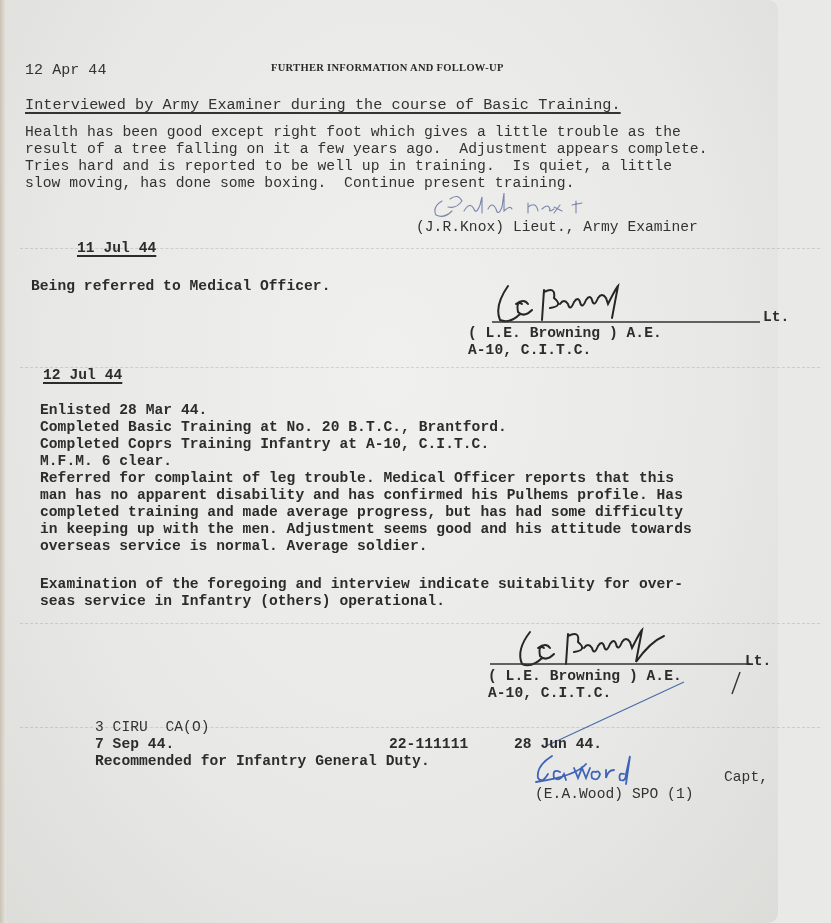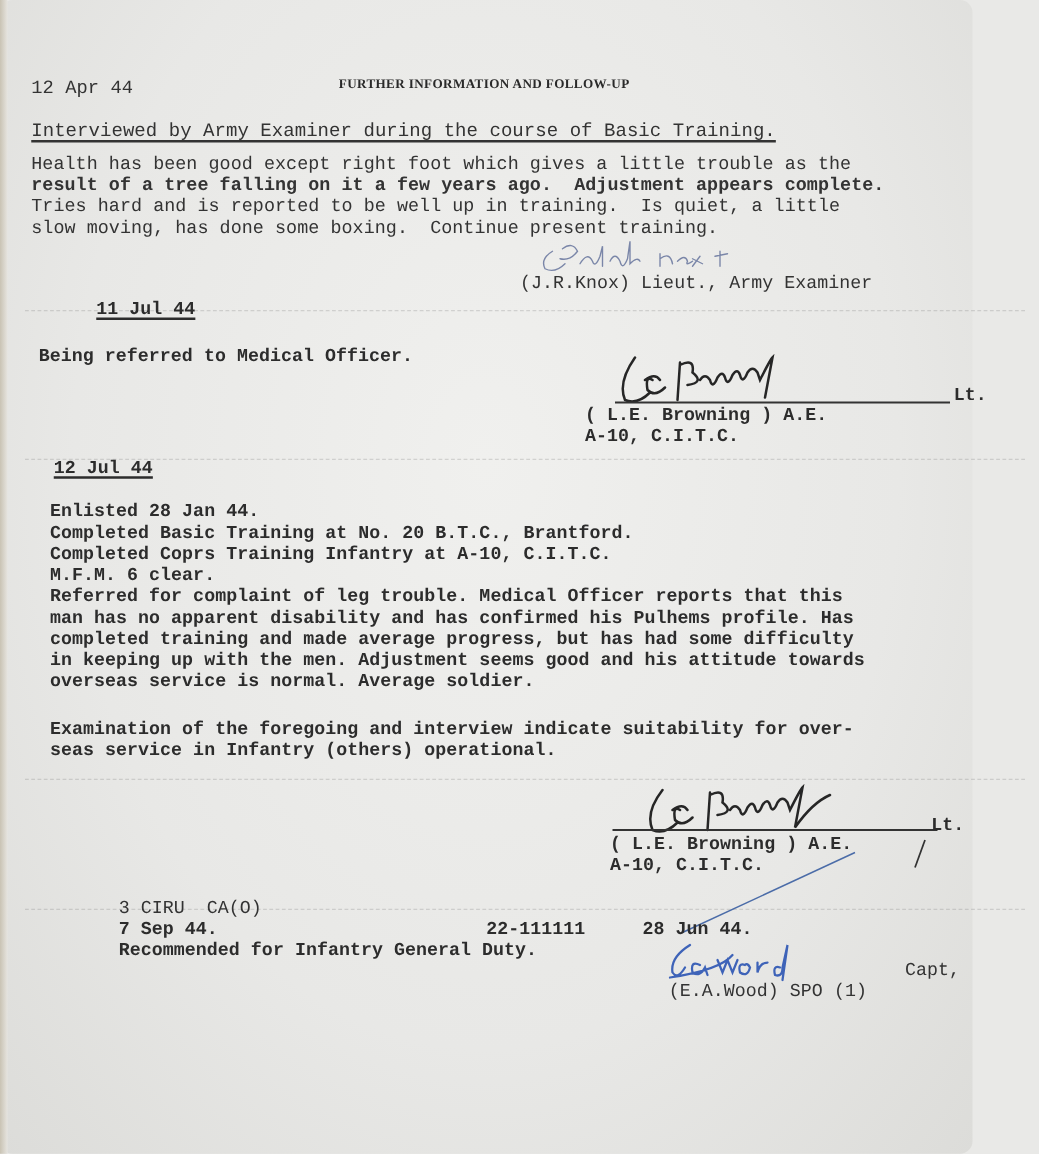--- a/index.html
+++ b/index.html
@@ -34,21 +34,21 @@
   <div class="dashrule" style="left:20px; top:248px; width:800px;"></div>
   <div class="dashrule" style="left:20px; top:367px; width:800px;"></div>
   <div class="dashrule" style="left:20px; top:623px; width:800px;"></div>
   <div class="dashrule" style="left:20px; top:727px; width:800px;"></div>
 
   <div class="abs typed light" style="left:25px; top:62px; font-size:15px;">12 Apr 44</div>
   <div class="abs hdr" style="left:271px; top:62px; text-transform: uppercase; font-variant: small-caps;">Further Information and Follow-up</div>
 
   <div class="abs typed light u" style="left:25px; top:97px; font-size:15.2px;">Interviewed by Army Examiner during the course of Basic Training.</div>
   <div class="abs typed light" style="left:25px; top:124px; font-size:14.7px;">Health has been good except right foot which gives a little trouble as the</div>
-  <div class="abs typed light" style="left:25px; top:141px; font-size:14.7px;font-weight:bold;">result of a tree falling on it a few years ago.  Adjustment appears complete.</div>
+  <div class="abs typed light" style="left:25px; top:141px; font-size:14.7px;">result of a tree falling on it a few years ago.  Adjustment appears complete.</div>
   <div class="abs typed light" style="left:25px; top:158px; font-size:14.7px;">Tries hard and is reported to be well up in training.  Is quiet, a little</div>
   <div class="abs typed light" style="left:25px; top:175px; font-size:14.7px;">slow moving, has done some boxing.  Continue present training.</div>
 
   <div class="sig" style="left:430px; top:193px;">
     <svg width="160" height="28" viewBox="0 0 160 28">
       <path d="M12 8 q-10 6 -6 14 q8 4 16 -4 M20 6 q8 -6 12 2 q-6 8 -14 6 M34 18 q6 -10 10 -2 q2 6 6 -4 l2 -8 l0 16 M58 16 q4 -8 8 0 q2 8 6 -2 l2 -14 l0 18 q6 -6 8 -2 M98 10 l0 10 M98 14 q8 -6 10 4 M112 16 q6 -6 8 0 q-2 4 4 0 M124 14 l8 4 M130 12 l-6 8 M146 8 l0 12 M142 12 l10 -2" fill="none" stroke="#7a86a8" stroke-width="1.1" stroke-linecap="round"></path>
     </svg>
   </div>
   <div class="abs typed light" style="left:416px; top:219px;">(J.R.Knox) Lieut., Army Examiner</div>
 
@@ -59,21 +59,21 @@
     <svg width="230" height="46" viewBox="0 0 230 46">
       <path d="M18 4 q-14 20 -8 34 q10 4 20 -6 M32 22 q-6 -4 -4 8 q6 6 14 -2 M26 22 q8 -6 12 0 M54 8 l-2 30 M54 10 q12 -6 10 6 q10 8 -4 10 M70 22 q4 -6 8 0 q2 8 6 -2 q4 -6 6 0 q2 8 6 -2 q4 -6 6 0 q2 8 6 -2 q4 -6 8 0 l2 6 q8 -16 10 -18 l-6 32" fill="none" stroke="#262626" stroke-width="2" stroke-linecap="round"></path>
       <path d="M2 40 L270 40" stroke="#333" stroke-width="1.6" fill="none"></path>
     </svg>
   </div>
   <div class="abs typed" style="left:763px; top:309px;">Lt.</div>
   <div class="abs typed" style="left:468px; top:325px;">( L.E. Browning ) A.E.</div>
   <div class="abs typed" style="left:468px; top:342px;">A-10, C.I.T.C.</div>
 
   <div class="abs typed u" style="left:43px; top:367px; text-decoration-thickness:2px;">12 Jul 44</div>
-  <div class="abs typed" style="left:40px; top:402px;">Enlisted 28 Jan 44.</div>
+  <div class="abs typed" style="left:40px; top:402px;">Enlisted 28 Mar 44.</div>
   <div class="abs typed" style="left:40px; top:419px;">Completed Basic Training at No. 20 B.T.C., Brantford.</div>
   <div class="abs typed" style="left:40px; top:436px;">Completed Coprs Training Infantry at A-10, C.I.T.C.</div>
   <div class="abs typed" style="left:40px; top:453px;">M.F.M. 6 clear.</div>
   <div class="abs typed" style="left:40px; top:470px;">Referred for complaint of leg trouble. Medical Officer reports that this</div>
   <div class="abs typed" style="left:40px; top:487px;">man has no apparent disability and has confirmed his Pulhems profile. Has</div>
   <div class="abs typed" style="left:40px; top:504px;">completed training and made average progress, but has had some difficulty</div>
   <div class="abs typed" style="left:40px; top:521px;">in keeping up with the men. Adjustment seems good and his attitude towards</div>
   <div class="abs typed" style="left:40px; top:538px;font-family:Liberation Mono, monospace;">overseas service is normal. Average soldier.</div>
 
   <div class="abs typed" style="left:40px; top:576px;">Examination of the foregoing and interview indicate suitability for over-</div>

